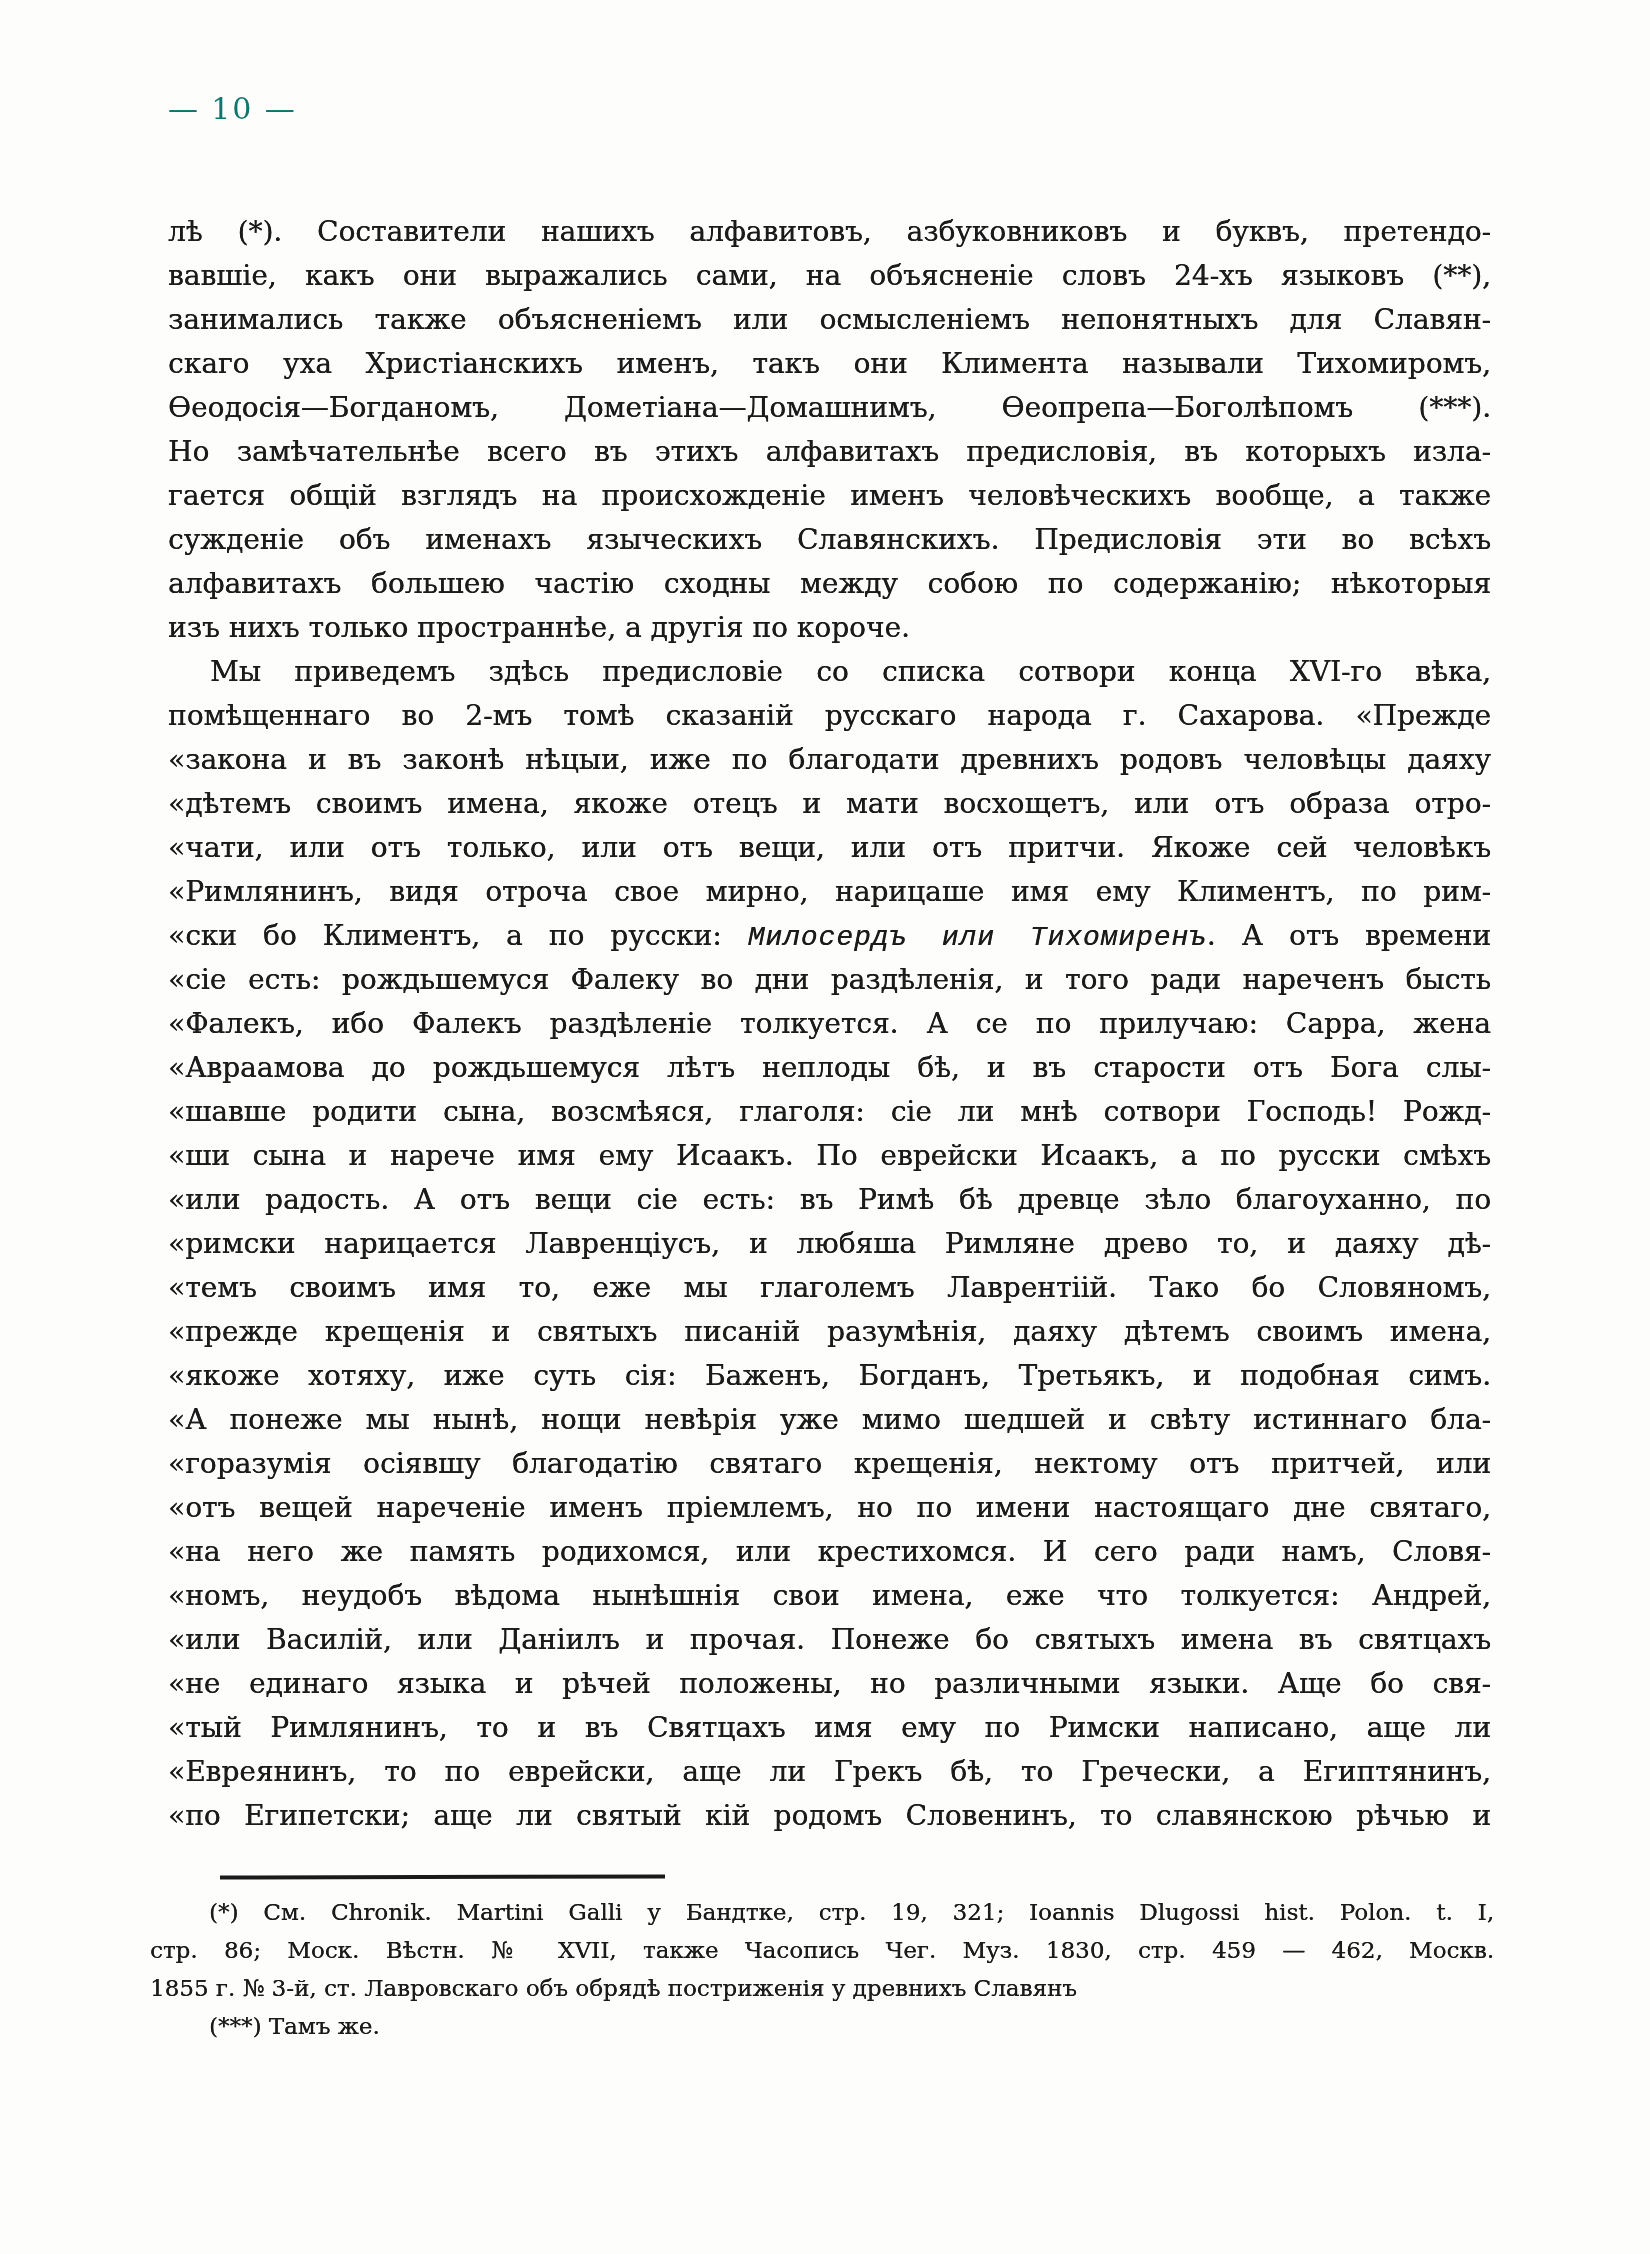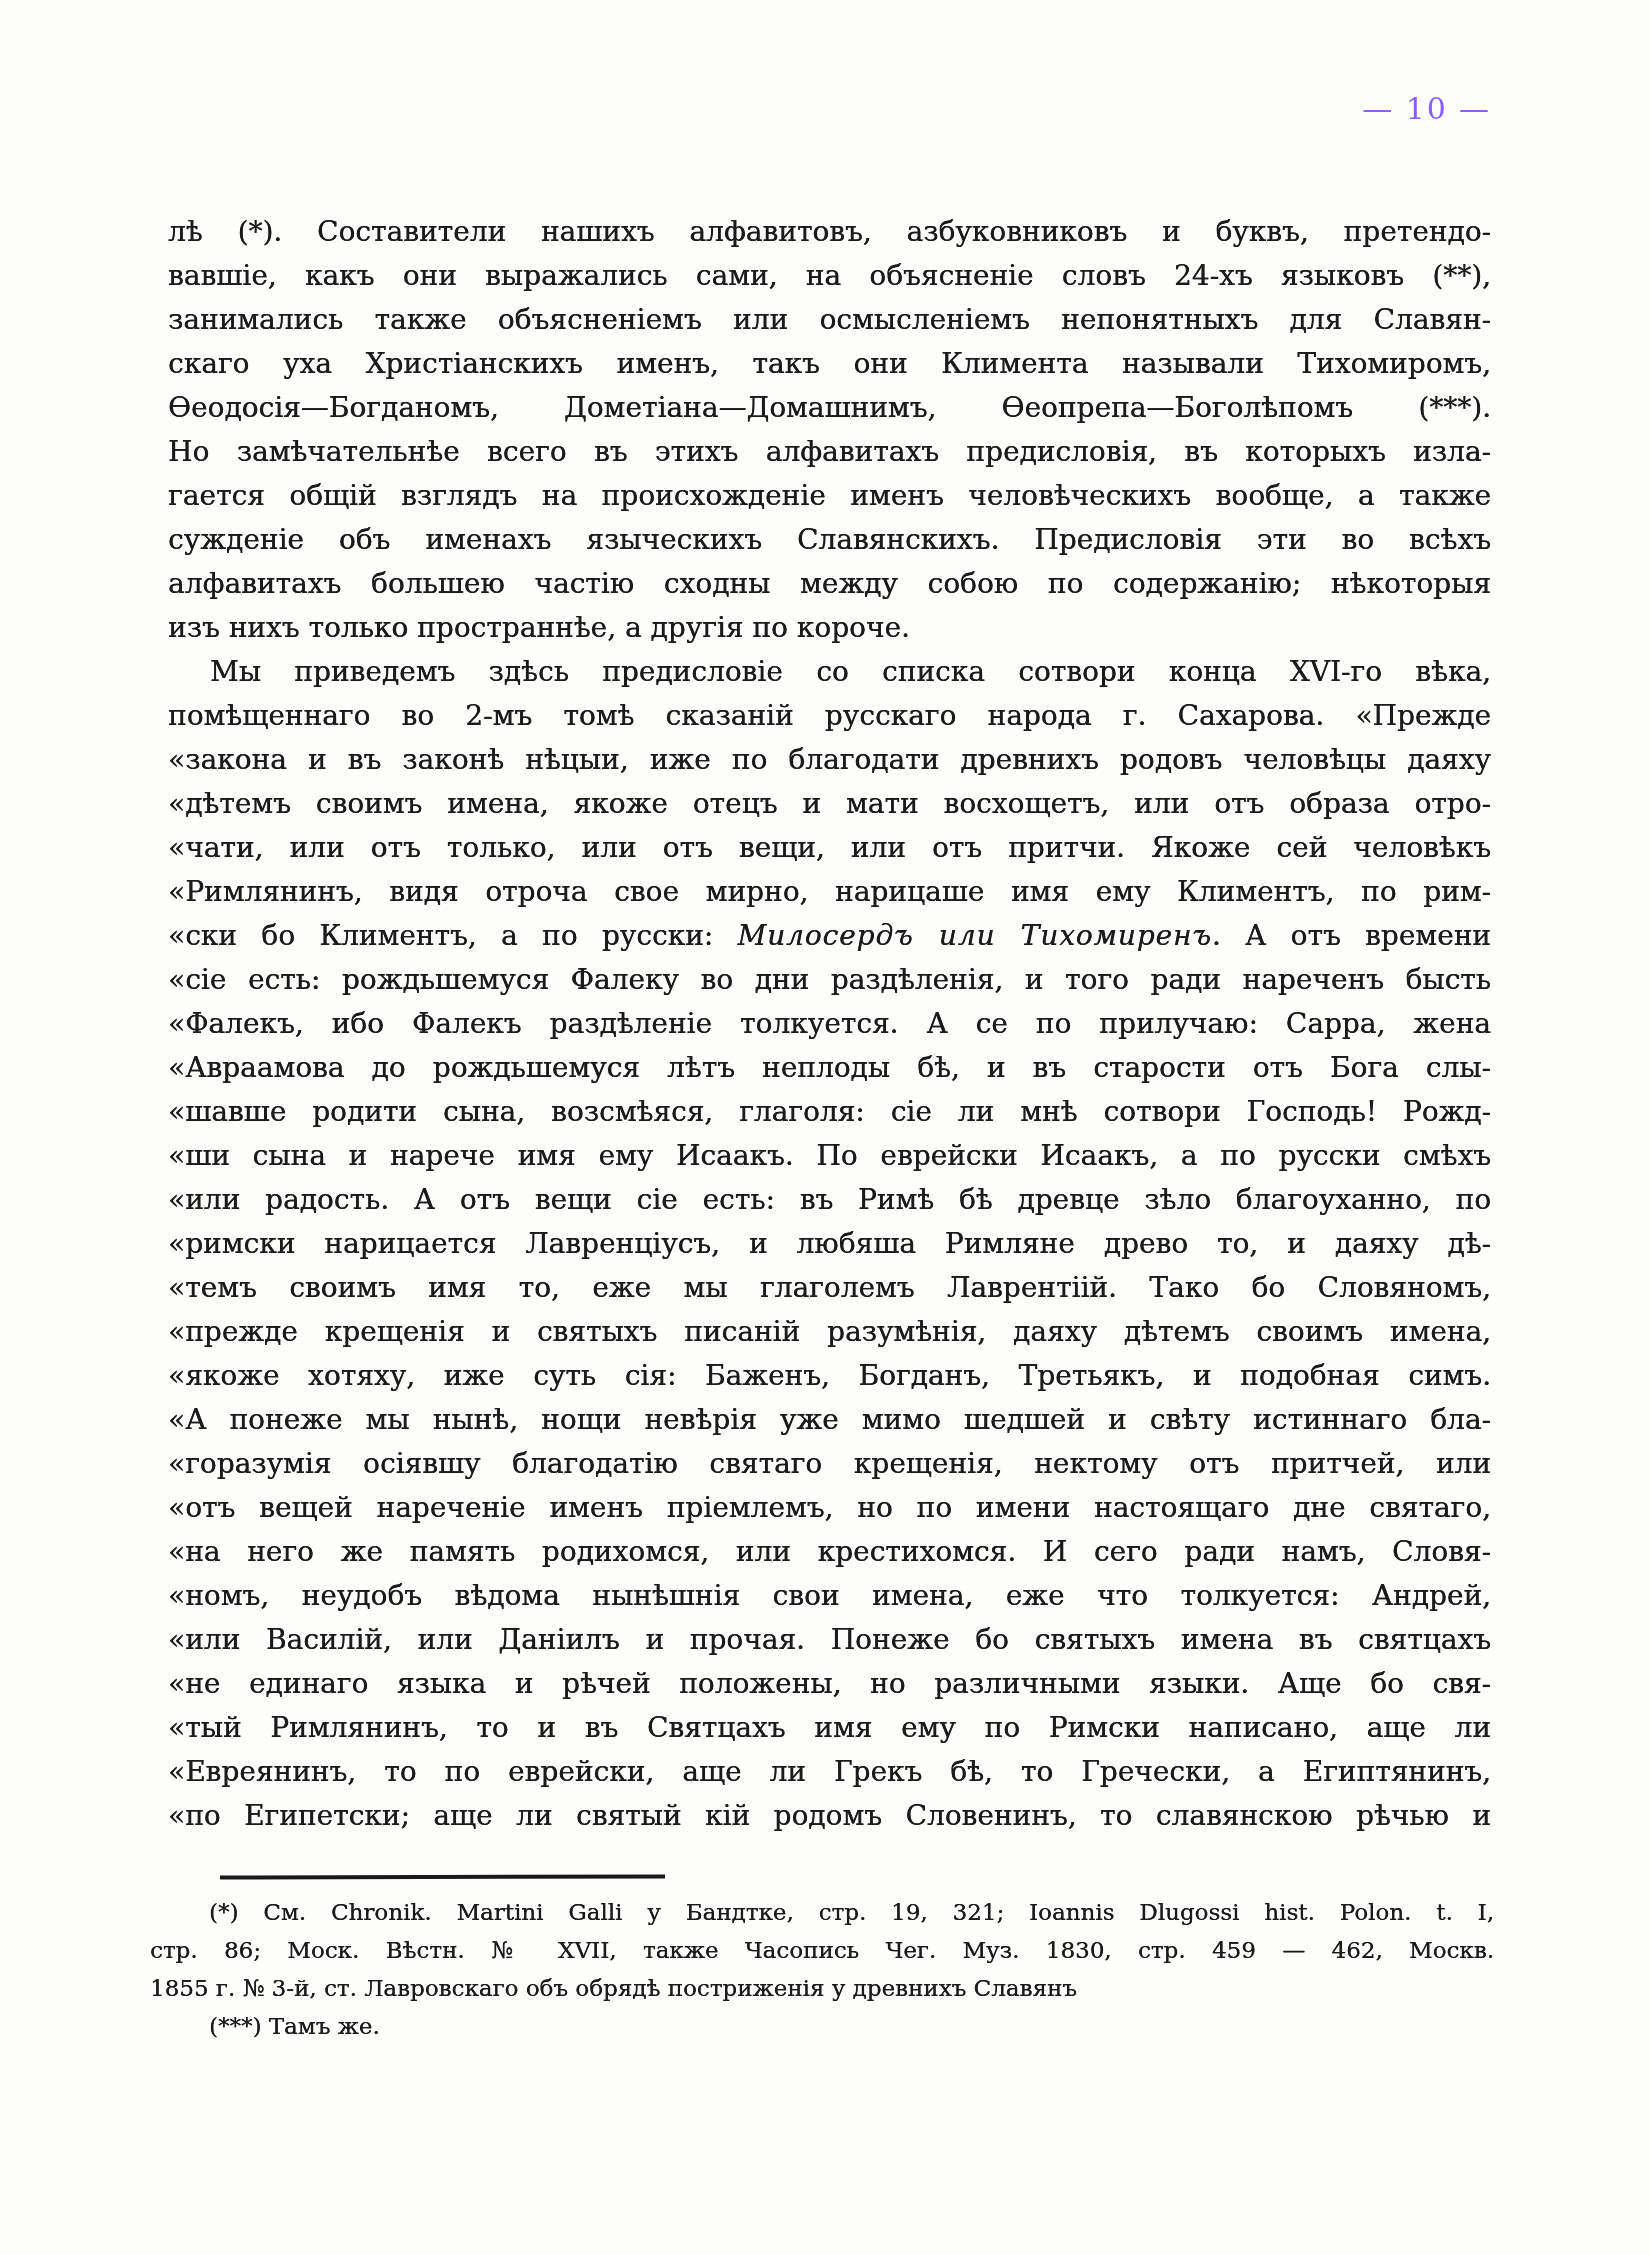--- a/index.html
+++ b/index.html
@@ -14,24 +14,24 @@
     background: #fdfdfc;
     color: #1b1b1b;
     font-family: "DejaVu Serif", "Liberation Serif", serif;
     overflow: hidden;
   }
   .page-header {
     position: absolute;
     top: 91px;
     left: 168px;
     width: 1323px;
-    text-align: right;
+    text-align: left;
     font-size: 30px;
     letter-spacing: 1.9px;
-    color: #8b5cf6;
+    color: #0f766e;
   }
   .body-text {
     position: absolute;
     top: 210px;
     left: 168px;
     width: 1323px;
     font-size: 28px;
     line-height: 44px;
     text-shadow: 0.3px 0.3px 0 currentColor;
   }
@@ -43,20 +43,21 @@
   }
   .line.no-just {
     text-align-last: left;
   }
   .line.indent {
     text-indent: 42px;
   }
   .line i {
     font-style: italic;
     letter-spacing: 0.9px;
+    font-family: Liberation Mono, monospace;
   }
   .footnote-separator {
     position: absolute;
     top: 1875px;
     left: 220px;
     width: 445px;
     height: 3.8px;
     background: #1a1a1a;
     transform: rotate(-0.15deg);
   }

